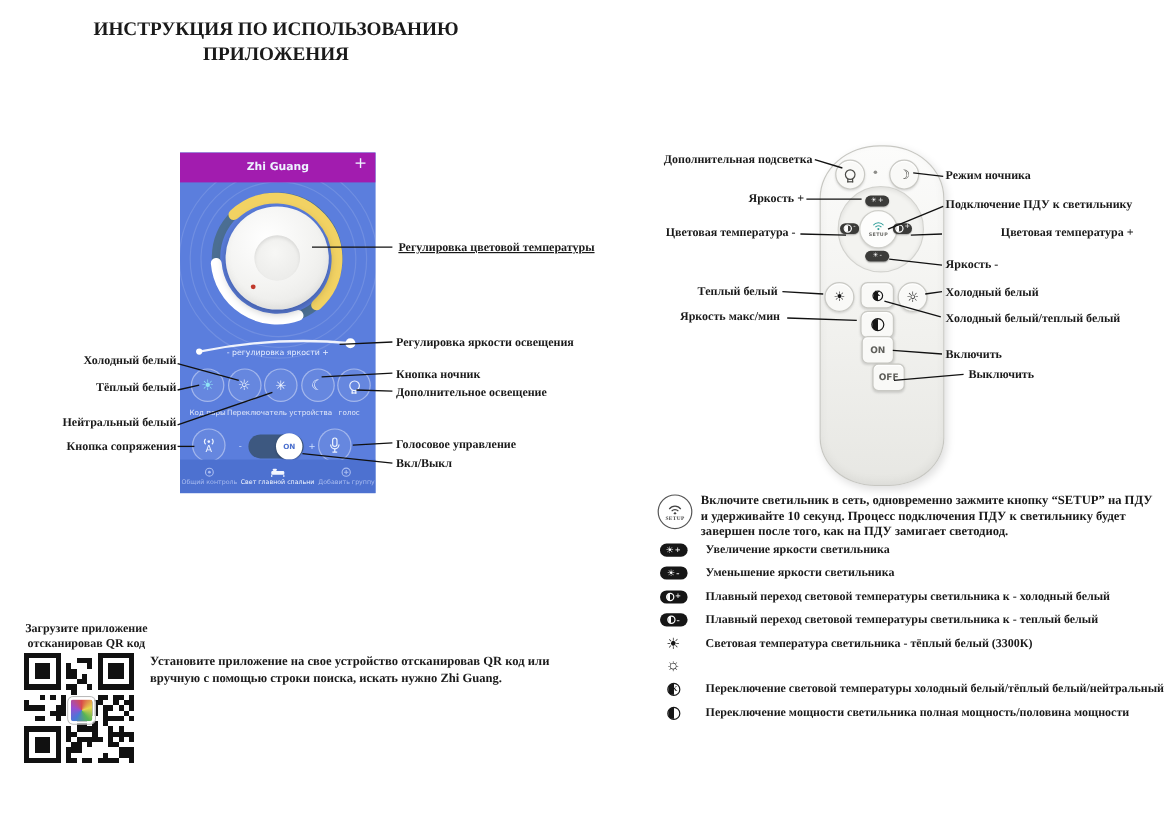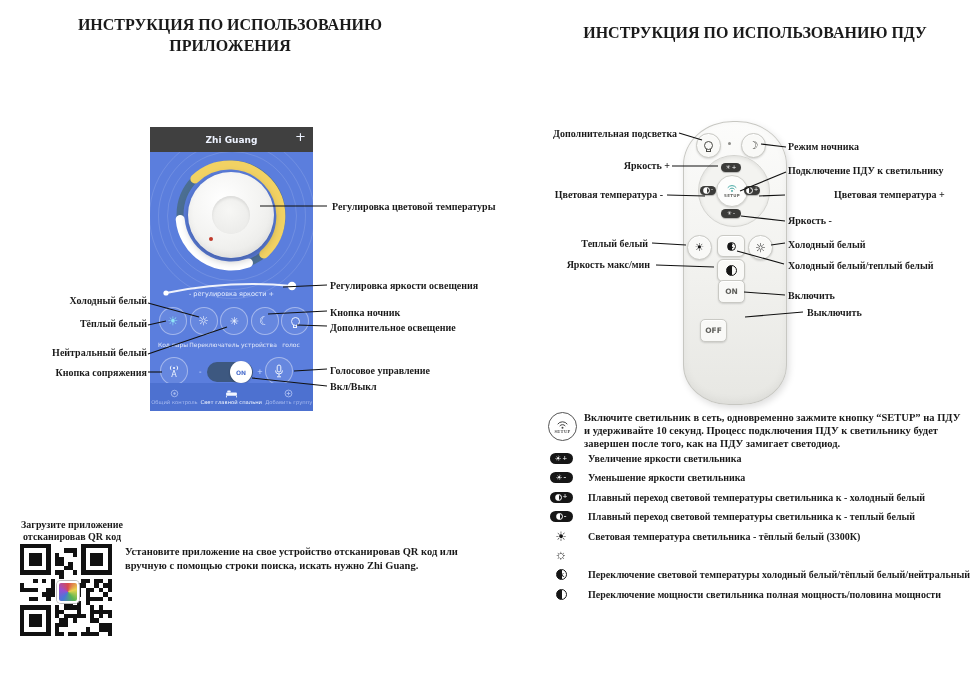--- a/index.html
+++ b/index.html
@@ -7,21 +7,21 @@
         font-family:"Liberation Serif","DejaVu Serif",serif;color:#1a1a1a;}
   .abs{position:absolute;}
   .title{position:absolute;font-weight:bold;font-size:16px;text-align:center;line-height:1.32;white-space:pre-line;}
   .lbl{position:absolute;font-weight:bold;font-size:10px;white-space:nowrap;}
   .lbl.r{text-align:right;}
   #lines{position:absolute;left:0;top:0;pointer-events:none;z-index:40;}
 
   
   .phone{position:absolute;left:150px;top:127px;width:163px;height:284px;background:#5b7edd;
          font-family:"DejaVu Sans","Liberation Sans",sans-serif;overflow:hidden;}
-  .phone-topbar{position:absolute;left:0;top:0;width:163px;height:25px;background:#404040;
+  .phone-topbar{position:absolute;left:0;top:0;width:163px;height:25px;background:#a21caf;
                 display:flex;align-items:center;justify-content:center;}
   .phone-title{font-size:9px;font-weight:bold;color:#eef3ff;}
   .phone-add{position:absolute;right:7px;top:3px;font-size:13px;color:#eef3ff;line-height:1;}
   .ripple{position:absolute;border:1px solid rgba(255,255,255,.13);border-radius:50%;}
   .dial-svg{position:absolute;left:21px;top:28px;}
   .dial-body{position:absolute;left:38px;top:45px;width:86px;height:86px;border-radius:50%;
              background:radial-gradient(circle at 40% 33%,#ffffff 0%,#f2f2f0 55%,#e2e2e0 100%);
              box-shadow:0 3px 8px rgba(0,0,0,.28), inset 0 -3px 6px rgba(0,0,0,.05);}
   .dial-inner{position:absolute;left:50%;top:50%;transform:translate(-50%,-50%);width:38px;height:38px;
               border-radius:50%;background:radial-gradient(circle at 45% 38%,#f7f7f5,#e8e8e6);
@@ -191,21 +191,21 @@
       <div class="tab">
         <svg width="9" height="9" viewBox="0 0 10 10">
           <circle cx="5" cy="5" r="3.8" fill="none" stroke="currentColor" stroke-width="1"></circle>
           <path d="M5,3 L5,7 M3,5 L7,5" stroke="currentColor" stroke-width="1"></path>
         </svg>
         <span class="tab-label">Добавить группу</span>
       </div>
     </div>
   </div>
 
-  <div class="lbl" style="left:332px;top:201px;">Регулировка цветовой температуры</div>
+  <div class="lbl" style="left:332px;top:201px;text-decoration:underline;">Регулировка цветовой температуры</div>
   <div class="lbl" style="left:330px;top:280px;">Регулировка яркости освещения</div>
   <div class="lbl" style="left:330px;top:307px;">Кнопка ночник</div>
   <div class="lbl" style="left:330px;top:322px;">Дополнительное освещение</div>
   <div class="lbl" style="left:330px;top:365px;">Голосовое управление</div>
   <div class="lbl" style="left:330px;top:381px;">Вкл/Выкл</div>
   <div class="lbl r" style="right:823px;top:295px;">Холодный белый</div>
   <div class="lbl r" style="right:823px;top:318px;">Тёплый белый</div>
   <div class="lbl r" style="right:823px;top:347px;">Нейтральный белый</div>
   <div class="lbl r" style="right:823px;top:367px;">Кнопка сопряжения</div>
 
@@ -329,21 +329,20 @@
       <rect x="60" y="4" width="20" height="20" fill="#fff"></rect>
       <rect x="64" y="8" width="12" height="12" fill="#111"></rect>
       <rect x="0" y="56" width="28" height="28" fill="#111"></rect>
       <rect x="4" y="60" width="20" height="20" fill="#fff"></rect>
       <rect x="8" y="64" width="12" height="12" fill="#111"></rect>
     </svg>
   <div class="qr-logo"></div>
 
   <div class="para" style="top:545px;">Установите приложение на свое устройство отсканировав QR код или вручную с помощью строки поиска, искать нужно Zhi Guang.</div>
 
-  <div class="title" style="left:545px;top:22px;width:420px;">ИНСТРУКЦИЯ ПО ИСПОЛЬЗОВАНИЮ ПДУ</div>
 
   <div class="remote">
     <div class="rbtn circle" style="left:12px;top:11px;width:23px;height:23px;">
       <span class="bulb" style="color:#4a4a46;"></span>
     </div>
     <div class="led"></div>
     <div class="rbtn circle" style="left:57px;top:11px;width:23px;height:23px;font-size:11px;">
       <span>☽</span>
     </div>
 
@@ -382,21 +381,21 @@
         </span>
     </div>
     <div class="rbtn circle" style="left:64px;top:113px;width:23px;height:23px;font-size:12px;">
       <span class="sun-outline" style="font-size:12px;">☼</span>
     </div>
 
     <div class="rbtn" style="left:33px;top:137px;width:26px;height:21px;border-radius:6px;">
       <span class="half-circle"></span>
     </div>
     <div class="rbtn onoff" style="left:34px;top:158px;width:25px;height:21px;">ON</div>
-    <div class="rbtn onoff" style="left:16px;top:181px;width:25px;height:21px;margin-top:16px;">OFF</div>
+    <div class="rbtn onoff" style="left:43px;top:181px;width:25px;height:21px;">OFF</div>
   </div>
 
   <div class="lbl r" style="right:293px;top:128px;">Дополнительная подсветка</div>
   <div class="lbl r" style="right:300px;top:160px;">Яркость +</div>
   <div class="lbl r" style="right:307px;top:189px;">Цветовая температура -</div>
   <div class="lbl r" style="right:322px;top:238px;">Теплый белый</div>
   <div class="lbl r" style="right:320px;top:259px;">Яркость макс/мин</div>
 
   <div class="lbl" style="left:788px;top:141px;">Режим ночника</div>
   <div class="lbl" style="left:788px;top:165px;">Подключение ПДУ к светильнику</div>

